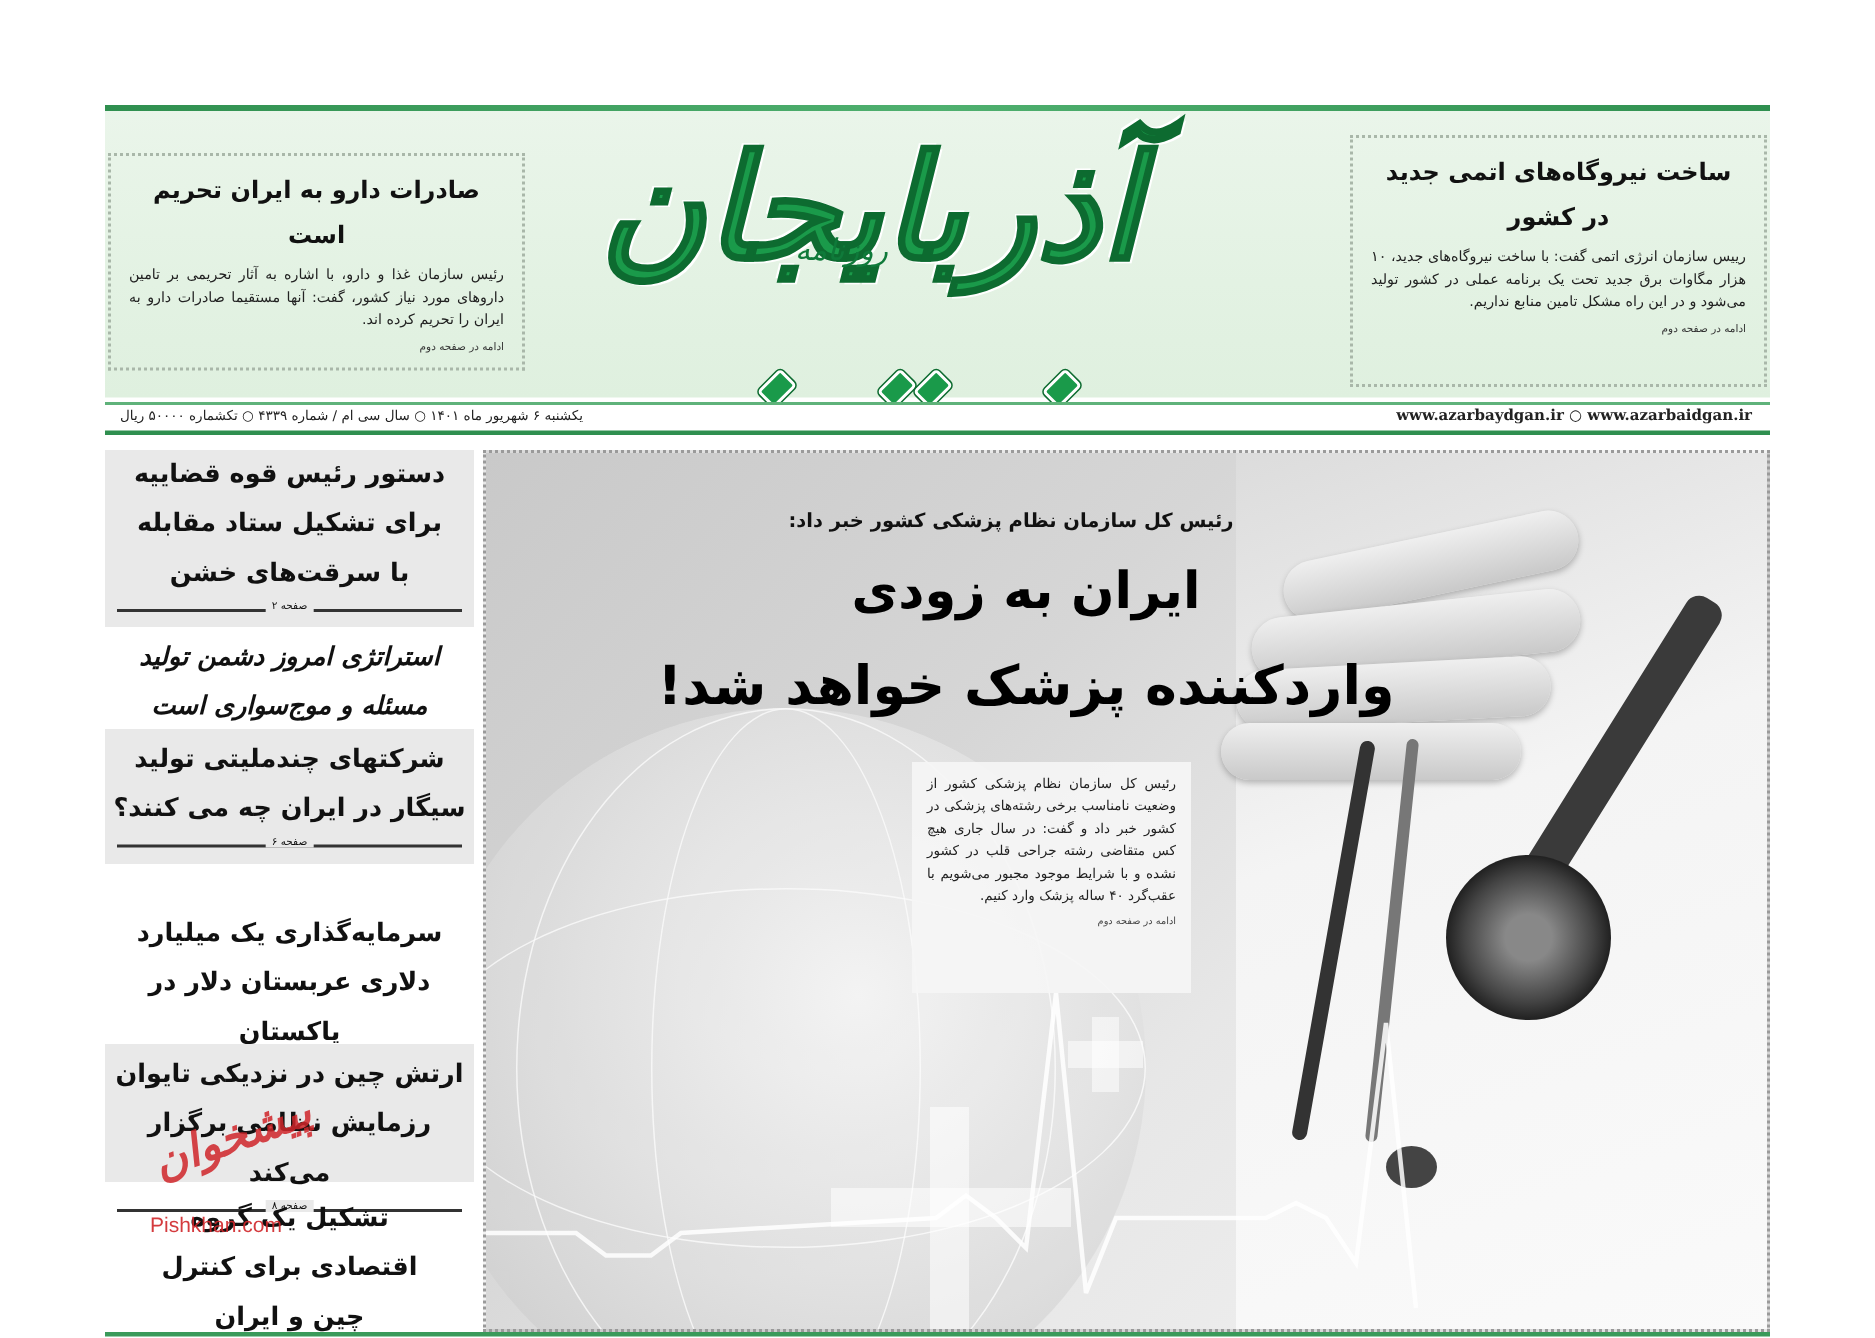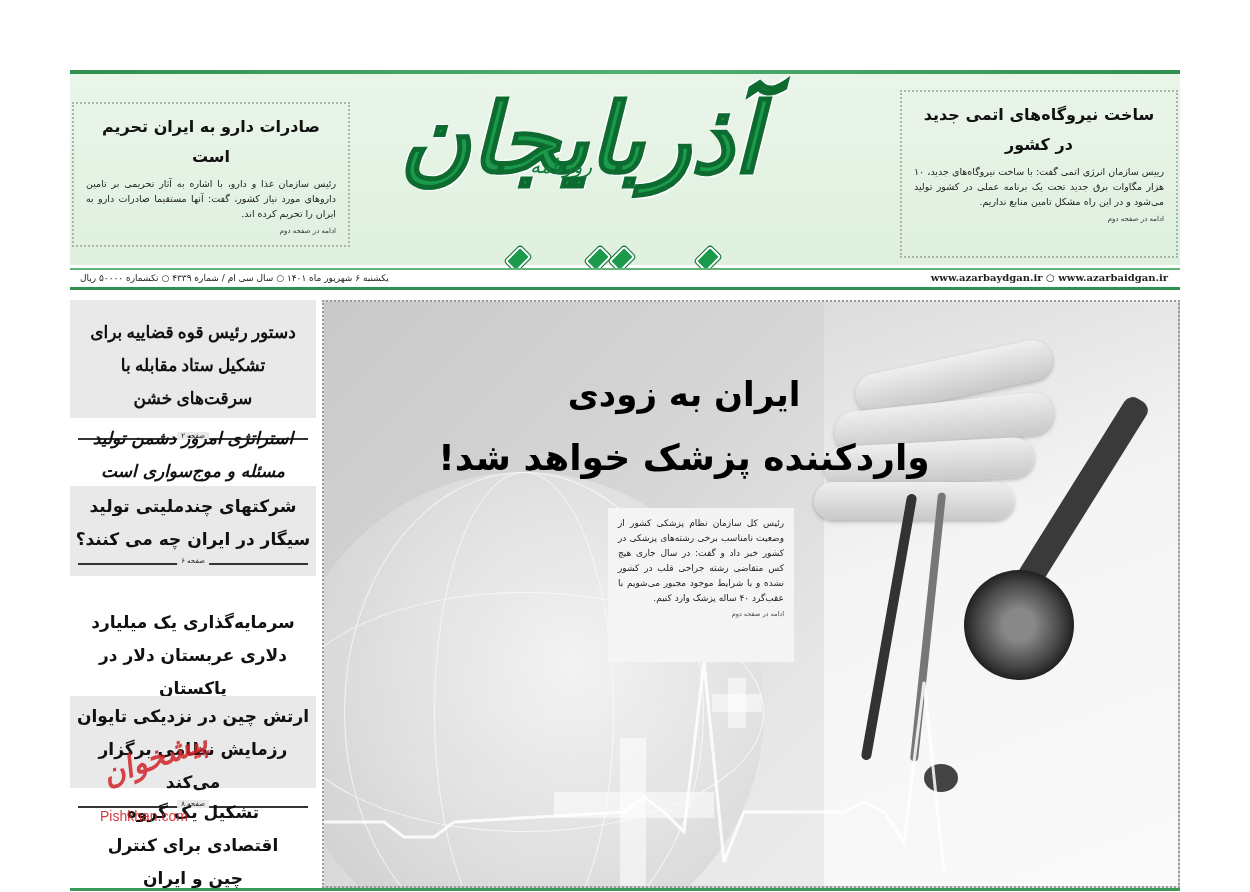--- a/index.html
+++ b/index.html
@@ -132,21 +132,21 @@
     </div>
   </div>
 
   <div class="info-bar">
     <div class="info-date">یکشنبه ۶ شهریور ماه ۱۴۰۱ ○ سال سی ام / شماره ۴۳۳۹ ○ تکشماره ۵۰۰۰۰ ریال</div>
     <div class="info-web">www.azarbaydgan.ir ○ www.azarbaidgan.ir</div>
   </div>
 
   <div class="sidebar">
     <div class="side-item shaded" style="height:118px;">
-      <div class="side-title" style="padding:16px 16px;font-family:Liberation Serif, serif;">دستور رئیس قوه قضاییه برای تشکیل ستاد مقابله با سرقت‌های خشن</div>
+      <div class="side-title" style="padding:0 16px;">دستور رئیس قوه قضاییه برای تشکیل ستاد مقابله با سرقت‌های خشن</div>
       <div class="side-ref">
           <div class="side-ref-label">صفحه ۲</div>
         </div>
     </div>
     <div class="side-item" style="height:68px;font-style:italic;">
       <div class="side-title" style="padding:4px 20px 0;">استراتژی امروز دشمن تولید مسئله و موج‌سواری است</div>
       <div class="side-ref">
           <div class="side-ref-label">صفحه ۲</div>
         </div>
     </div>
@@ -194,20 +194,21 @@
       <div class="tube" style="left:100px;top:190px;width:8px;height:270px;background:#777;transform:rotate(6deg);"></div>
       <div class="tube" style="left:240px;top:80px;width:26px;height:240px;background:#3a3a3a;transform:rotate(32deg);"></div>
       <div class="chestpiece" style="left:140px;top:268px;width:110px;height:110px;background:radial-gradient(circle,#888 20%,#444 55%,#222 70%,#666 100%);"></div>
       <div class="chestpiece" style="left:100px;top:462px;width:34px;height:28px;background:#444;"></div>
     </div>
 
     <svg class="ecg" viewBox="0 0 858 220">
       <polyline points="0,160 60,160 80,175 110,175 130,160 300,150 320,135 340,150 360,170 380,0 400,200 420,150 520,150 540,140 560,150 580,180 600,20 620,210" fill="none" stroke="#ffffff" stroke-width="3" opacity="0.85"></polyline>
     </svg>
 
+    <div class="kicker">رئیس کل سازمان نظام پزشکی کشور خبر داد:</div>
     <div class="headline headline-1">ایران به زودی</div>
     <div class="headline headline-2">واردکننده پزشک خواهد شد!</div>
 
     <div class="lead-box">
       <div class="lead-body">رئیس کل سازمان نظام پزشکی کشور از وضعیت نامناسب برخی رشته‌های پزشکی در کشور خبر داد و گفت: در سال جاری هیچ کس متقاضی رشته جراحی قلب در کشور نشده و با شرایط موجود مجبور می‌شویم با عقب‌گرد ۴۰ ساله پزشک وارد کنیم.</div>
       <div class="lead-more">ادامه در صفحه دوم</div>
     </div>
   </div>
 
   <div class="bottom-line"></div>

